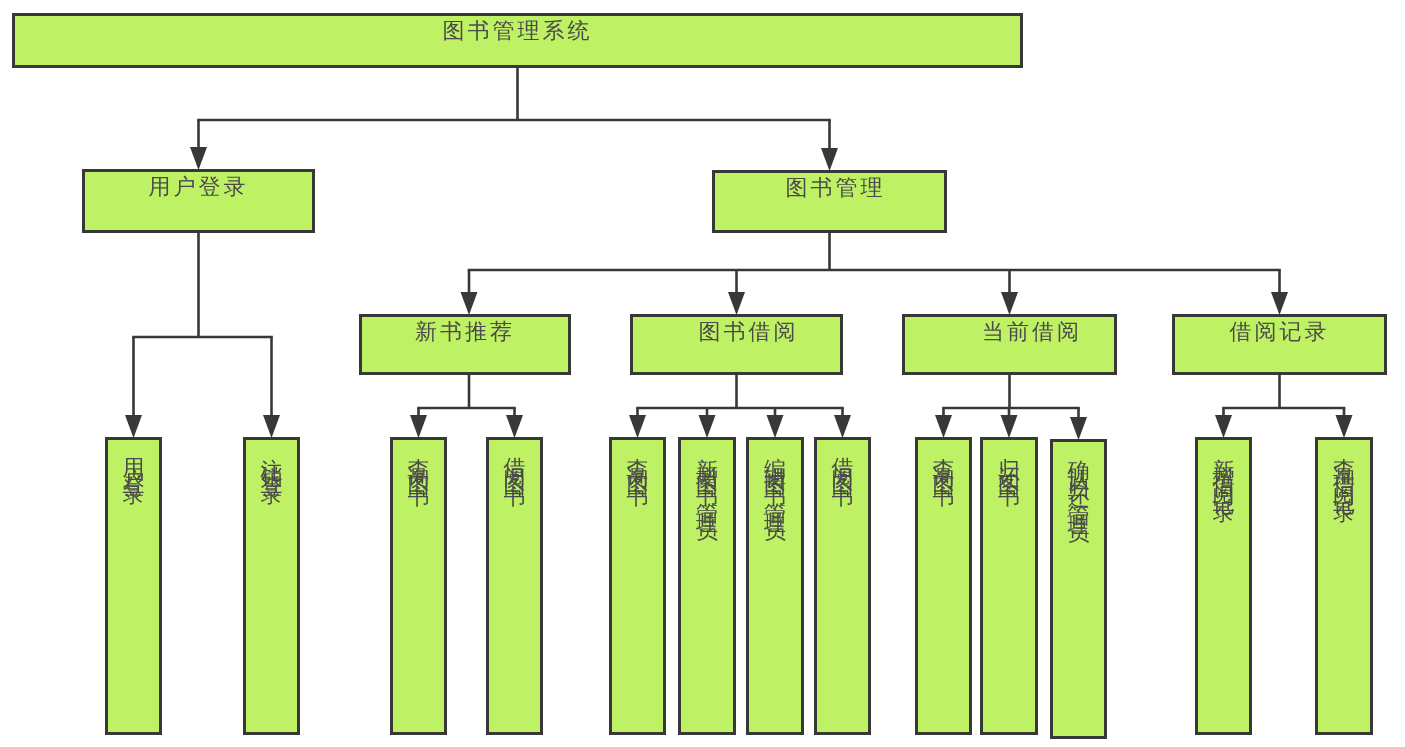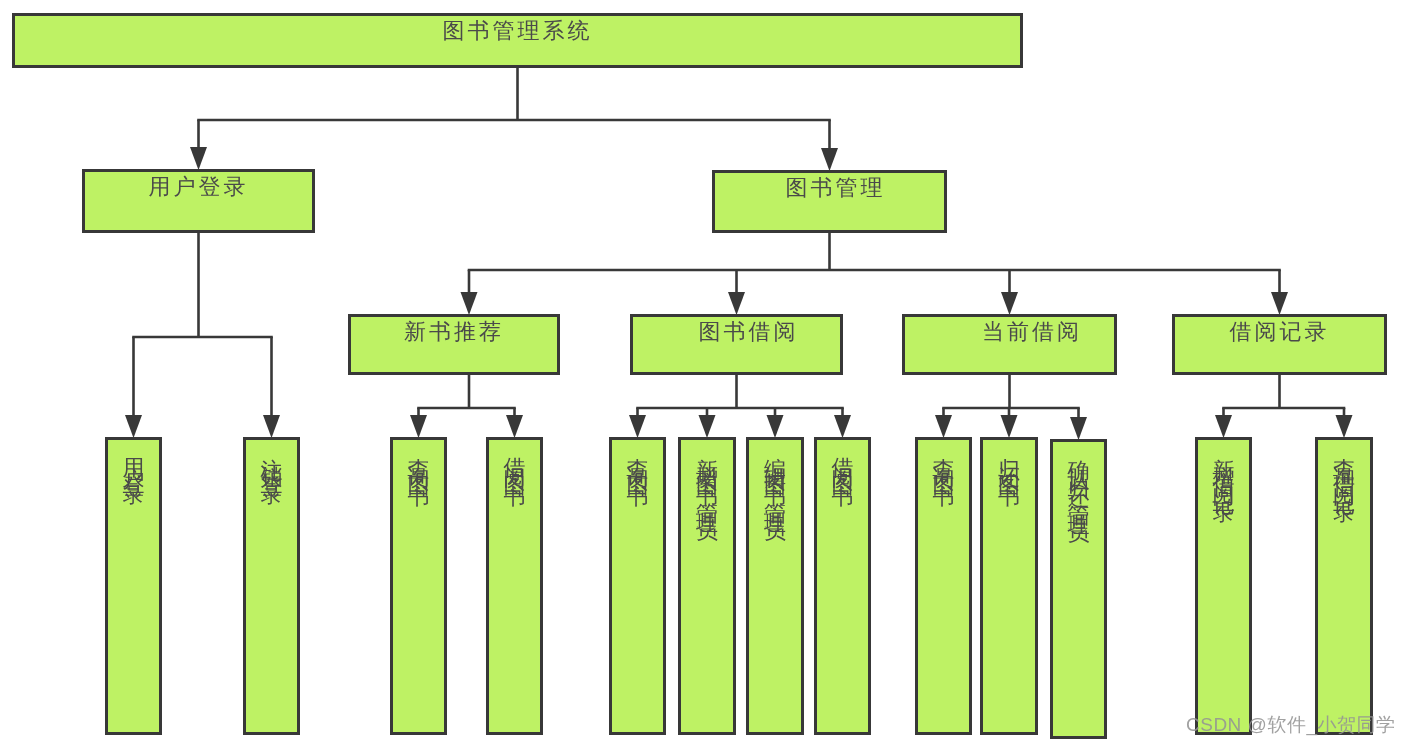--- a/index.html
+++ b/index.html
@@ -121,21 +121,21 @@
   <div id="nodes">
       <div class="node node-h" style="left: 12px; top: 13px; width: 1011px; height: 55px; border-color: rgb(56, 56, 56);">
         <span class="lbl" style="color: rgb(74, 74, 74);">图书管理系统</span>
       </div>
       <div class="node node-h" style="left: 82px; top: 169px; width: 233px; height: 64px; border-color: rgb(56, 56, 56);">
         <span class="lbl" style="color: rgb(74, 74, 74);">用户登录</span>
       </div>
       <div class="node node-h" style="left: 712px; top: 170px; width: 235px; height: 63px; border-color: rgb(56, 56, 56);">
         <span class="lbl" style="color: rgb(74, 74, 74); margin-left: 12px;">图书管理</span>
       </div>
-      <div class="node node-h" style="left: 348px; top: 314px; width: 212px; height: 61px; border-color: rgb(56, 56, 56);">
+      <div class="node node-h" style="left: 359px; top: 314px; width: 212px; height: 61px; border-color: rgb(56, 56, 56);">
         <span class="lbl" style="color: rgb(74, 74, 74);">新书推荐</span>
       </div>
       <div class="node node-h" style="left: 630px; top: 314px; width: 213px; height: 61px; border-color: rgb(56, 56, 56);">
         <span class="lbl" style="color: rgb(74, 74, 74); margin-left: 24px;">图书借阅</span>
       </div>
       <div class="node node-h" style="left: 902px; top: 314px; width: 215px; height: 61px; border-color: rgb(56, 56, 56); padding-left: 45px;">
         <span class="lbl" style="color: rgb(74, 74, 74);">当前借阅</span>
       </div>
       <div class="node node-h" style="left: 1172px; top: 314px; width: 215px; height: 61px; border-color: rgb(56, 56, 56);">
         <span class="lbl" style="color: rgb(74, 74, 74);">借阅记录</span>
@@ -173,14 +173,13 @@
       <div class="node node-v" style="left: 1050px; top: 439px; width: 57px; height: 300px; border-color: rgb(56, 56, 56);">
         <span class="lbl" style="color: rgb(74, 74, 74);">确认归还（管理员）</span>
       </div>
       <div class="node node-v" style="left: 1195px; top: 437px; width: 57px; height: 298px; border-color: rgb(56, 56, 56);">
         <span class="lbl" style="color: rgb(74, 74, 74);">新增借阅记录</span>
       </div>
       <div class="node node-v" style="left: 1315px; top: 437px; width: 58px; height: 298px; border-color: rgb(56, 56, 56);">
         <span class="lbl" style="color: rgb(74, 74, 74);">查询借阅记录</span>
       </div>
     </div>
-  <div class="watermark">CSDN @软件_小贺同学</div>
 </div>
 
 </body></html>

